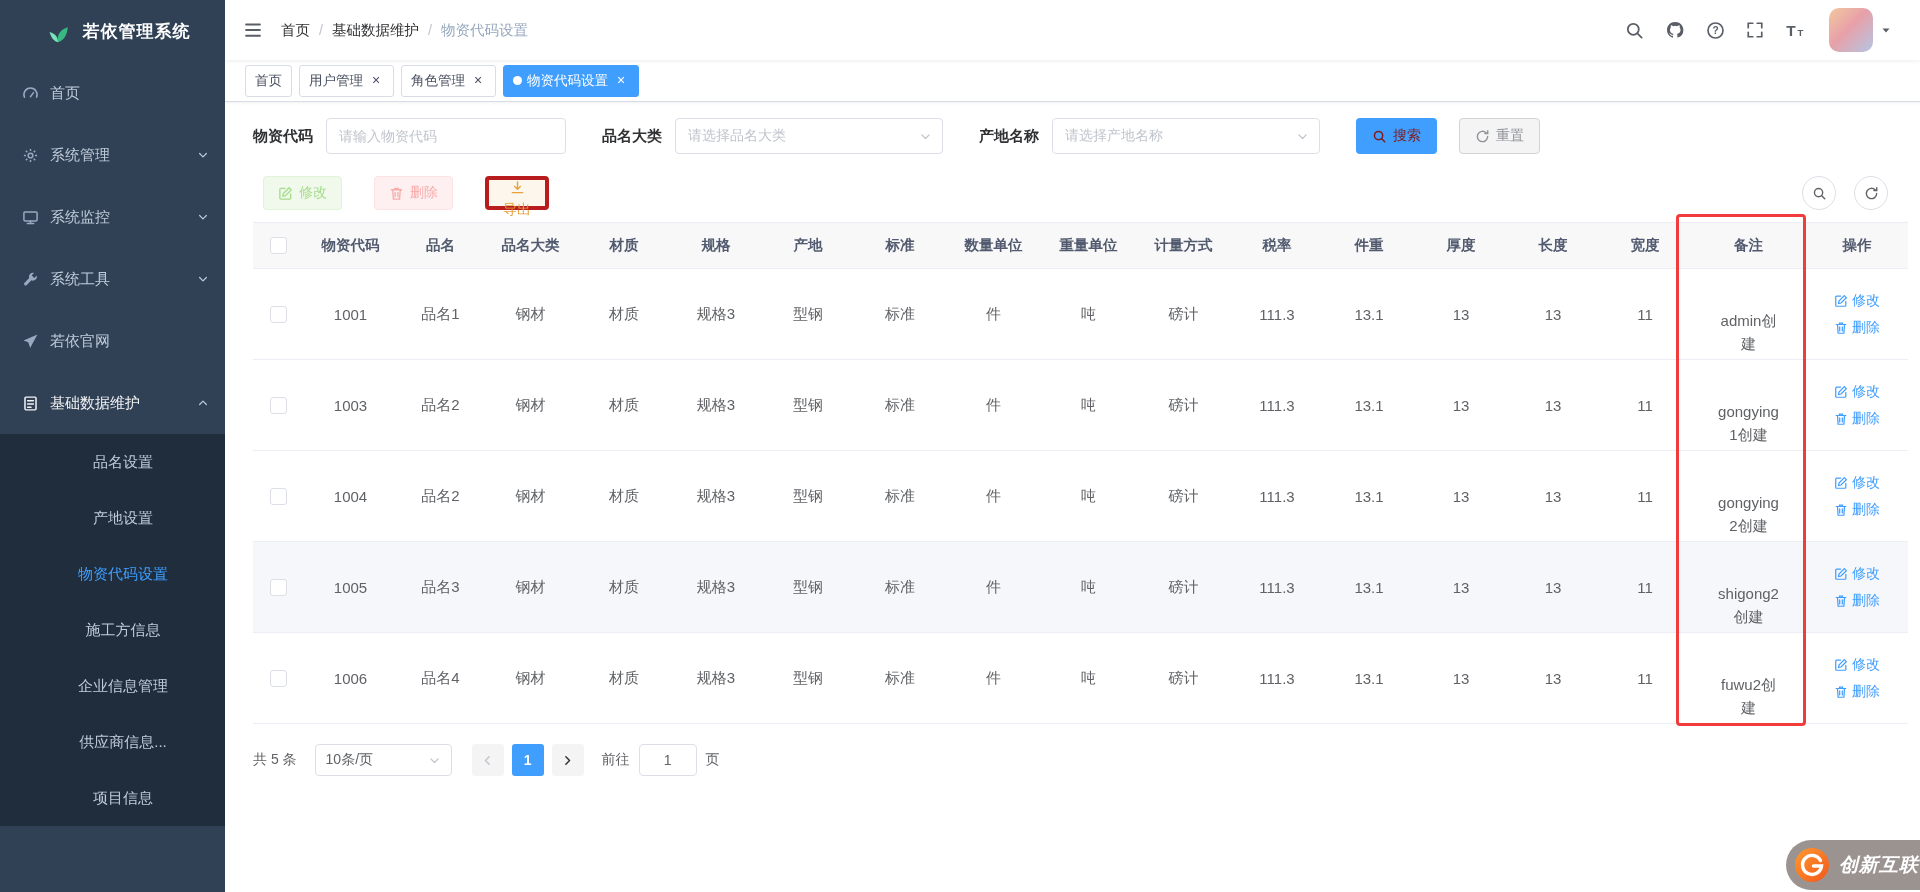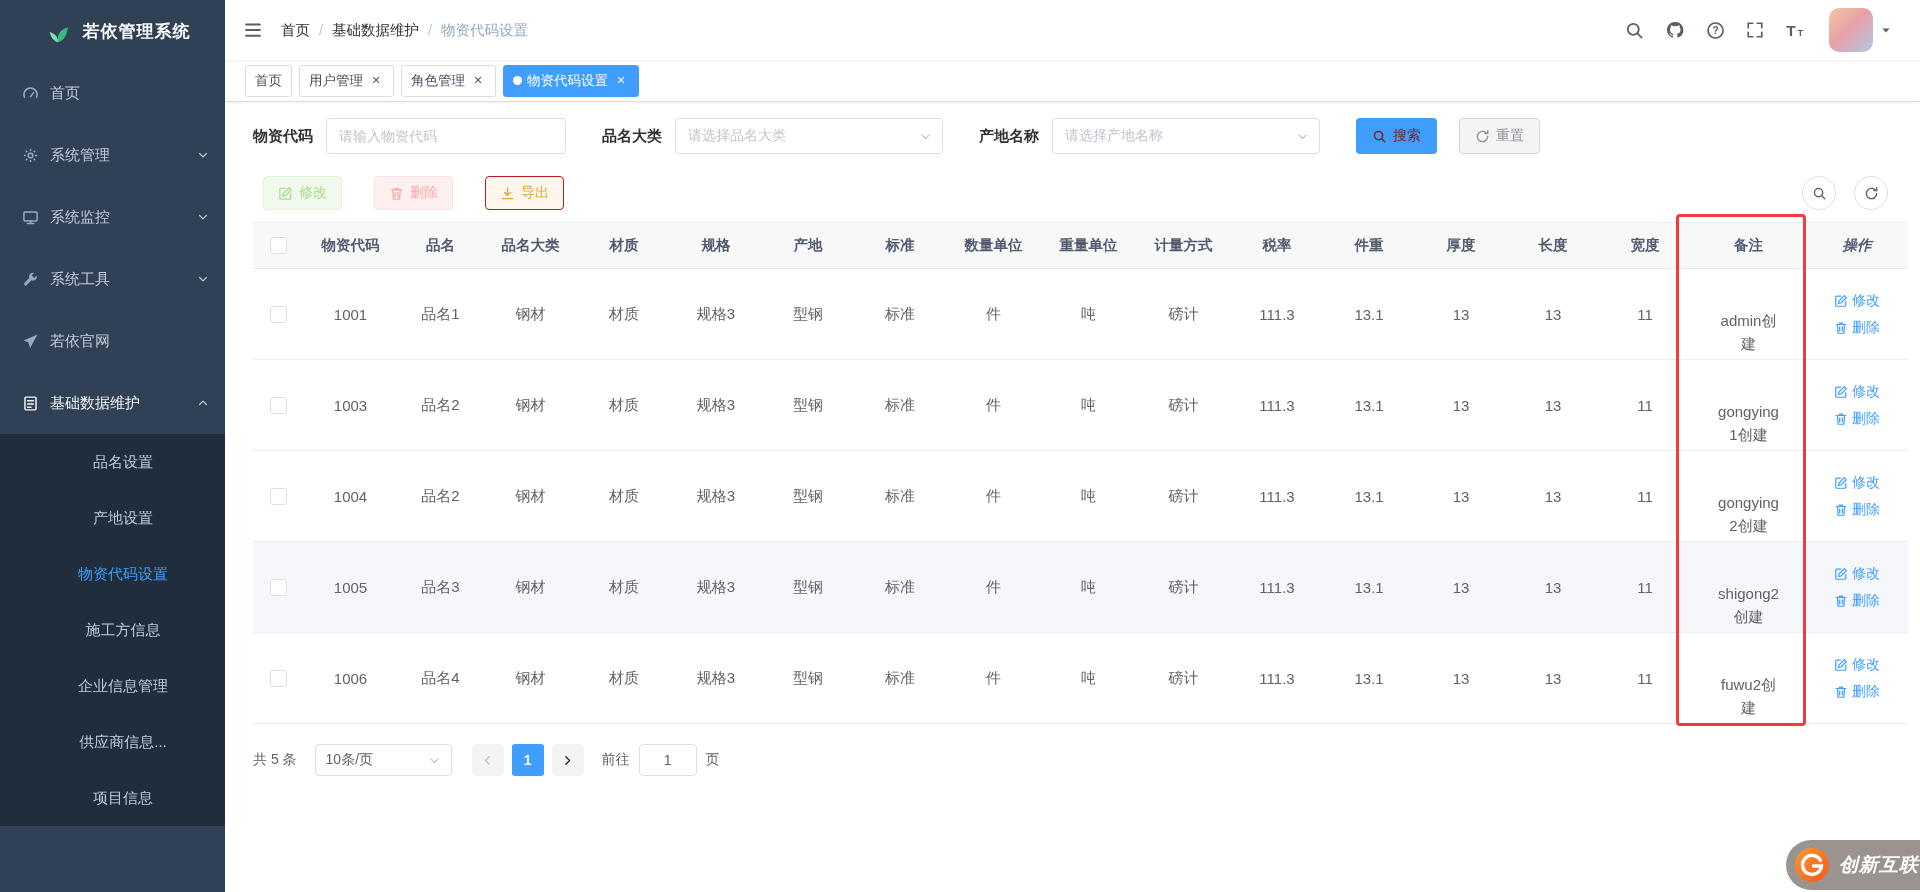--- a/index.html
+++ b/index.html
@@ -56,35 +56,35 @@
   .el-select .placeholder { color:#c0c4cc; }
   .sel-caret { color:#c0c4cc; display:flex; }
   .btn { display:inline-flex; align-items:center; gap:6px; border:1px solid transparent; border-radius:4px; font-size:14px; cursor:pointer; }
   .btn-search { background:#409eff; color:#7f1d1d; height:36px; padding:0 15px; }
   .btn-reset { background:#f4f4f5; color:#909399; border-color:#d3d4d6; height:36px; padding:0 15px; margin-left:22px; }
 
   .toolbar { display:flex; align-items:center; margin-bottom:12px; padding-left:10px; }
   .btn-mini { height:34px; padding:0 14px; font-size:14px; border-radius:4px; display:inline-flex; align-items:center; gap:6px; cursor:pointer; }
   .btn-edit { background:#f0f9eb; border:1px solid #e1f3d8; color:#a6dc8c; margin-right:32px; cursor:not-allowed; }
   .btn-delete { background:#fef0f0; border:1px solid #fde2e2; color:#f8abab; margin-right:32px; cursor:not-allowed; }
-  .btn-export { background:#fdf6ec; border:1px solid #b91c1c; color:#e6a23c; }
+  .btn-export { background:#fdf6ec; border:4px solid #b91c1c; color:#e6a23c;flex-direction:column; }
   .right-tools { margin-left:auto; display:flex; gap:18px; margin-right:4px; }
   .circle-btn { width:34px; height:34px; border-radius:50%; border:1px solid #dcdfe6; background:#fff; color:#606266; display:flex; align-items:center; justify-content:center; cursor:pointer; }
 
   
   .table-wrap { position:relative; }
   .data-table { width:1655px; border-collapse:collapse; table-layout:fixed; font-size:15px; color:#606266; }
   .data-table th { background:#f8f8f9; color:#515a6e; font-weight:700; height:46px; font-size:14.5px; border-bottom:1px solid #ebeef5; border-top:1px solid #ebeef5; text-align:center; padding:0 4px; width:92px; }
   .data-table th:nth-child(1){ width:50px; }
   .data-table th:nth-child(2){ width:95px; }
   .data-table th:nth-child(3){ width:85px; }
   .data-table th:nth-child(4){ width:95px; }
   .data-table th:nth-child(9),.data-table th:nth-child(10),.data-table th:nth-child(11){ width:95px; }
   .data-table th:nth-child(17){ width:115px; }
-  .data-table th:nth-child(18){ width:102px;font-style:italic; }
+  .data-table th:nth-child(18){ width:102px; }
   .data-table td { height:91px; border-bottom:1px solid #ebeef5; text-align:center; padding:0 4px; }
   tr.row-hover td { background:#f5f7fa; }
   .remark { display:inline-block; width:68px; word-break:break-all; line-height:1.55; vertical-align:middle;margin-top:36px; }
   .actions { display:flex; flex-direction:column; gap:9px; align-items:center; }
   .action-link { color:#409eff; font-size:14px; display:inline-flex; align-items:center; gap:4px; text-decoration:none; cursor:pointer; }
   .a-icon { display:flex; }
   .checkbox { display:inline-block; width:17px; height:17px; border:1px solid #dcdfe6; border-radius:3px; background:#fff; vertical-align:middle; cursor:pointer; }
 
   
   .pagination { display:flex; align-items:center; margin-top:20px; font-size:14px; color:#606266; }

